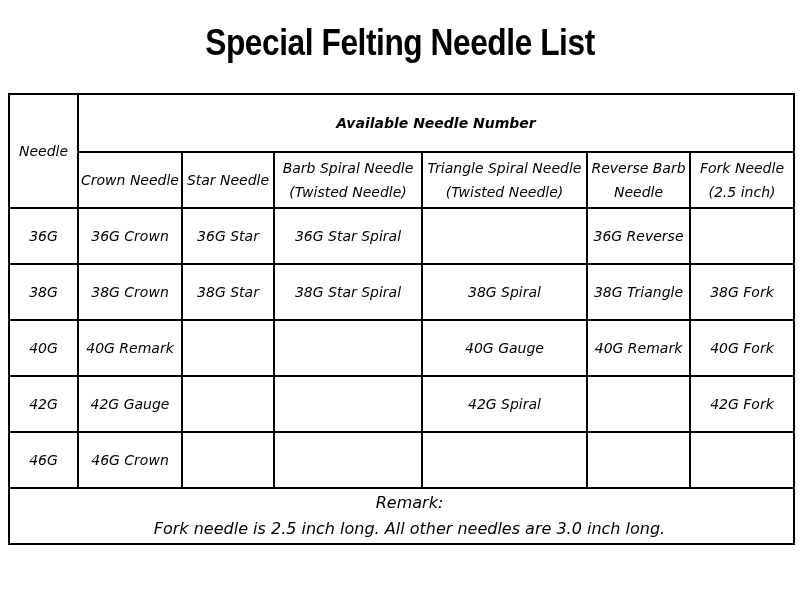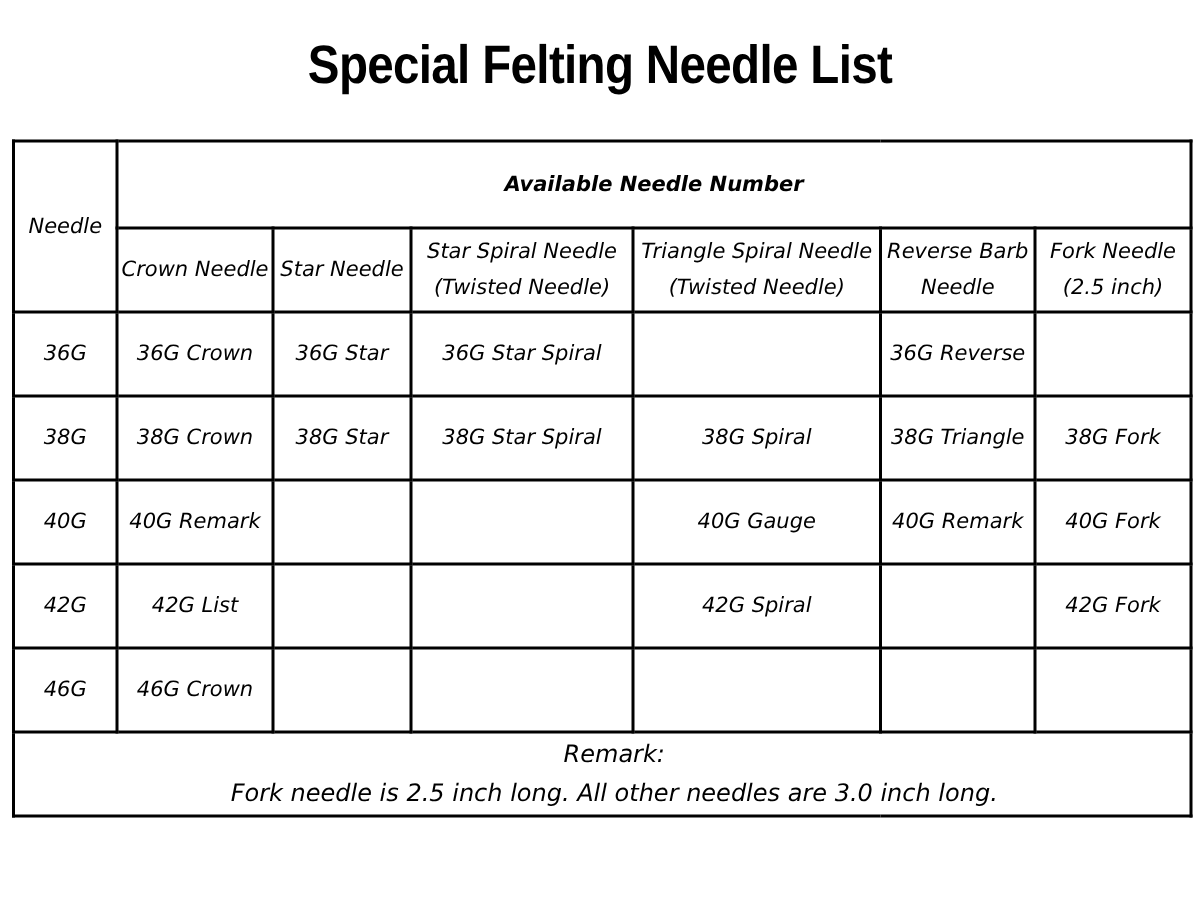--- a/index.html
+++ b/index.html
@@ -46,21 +46,21 @@
     <td colspan="6" class="main-head">Available Needle Number</td>
   </tr>
   <tr class="sub-head">
     <td>
           <div>Crown Needle</div>
         </td>
     <td>
           <div>Star Needle</div>
         </td>
     <td>
-          <div>Star Spiral Needle</div>
+          <div>Barb Spiral Needle</div>
           <div>(Twisted Needle)</div>
         </td>
     <td>
           <div>Triangle Spiral Needle</div>
           <div>(Twisted Needle)</div>
         </td>
     <td>
           <div>Reverse Barb</div>
           <div>Needle</div>
         </td>
@@ -92,21 +92,21 @@
     <td class="gauge-cell">40G</td>
     <td>40G Remark</td>
     <td></td>
     <td></td>
     <td>40G Gauge</td>
     <td>40G Remark</td>
     <td>40G Fork</td>
   </tr>
   <tr class="row">
     <td class="gauge-cell">42G</td>
-    <td>42G List</td>
+    <td>42G Gauge</td>
     <td></td>
     <td></td>
     <td>42G Spiral</td>
     <td></td>
     <td>42G Fork</td>
   </tr>
   <tr class="row">
     <td class="gauge-cell">46G</td>
     <td>46G Crown</td>
     <td></td>

